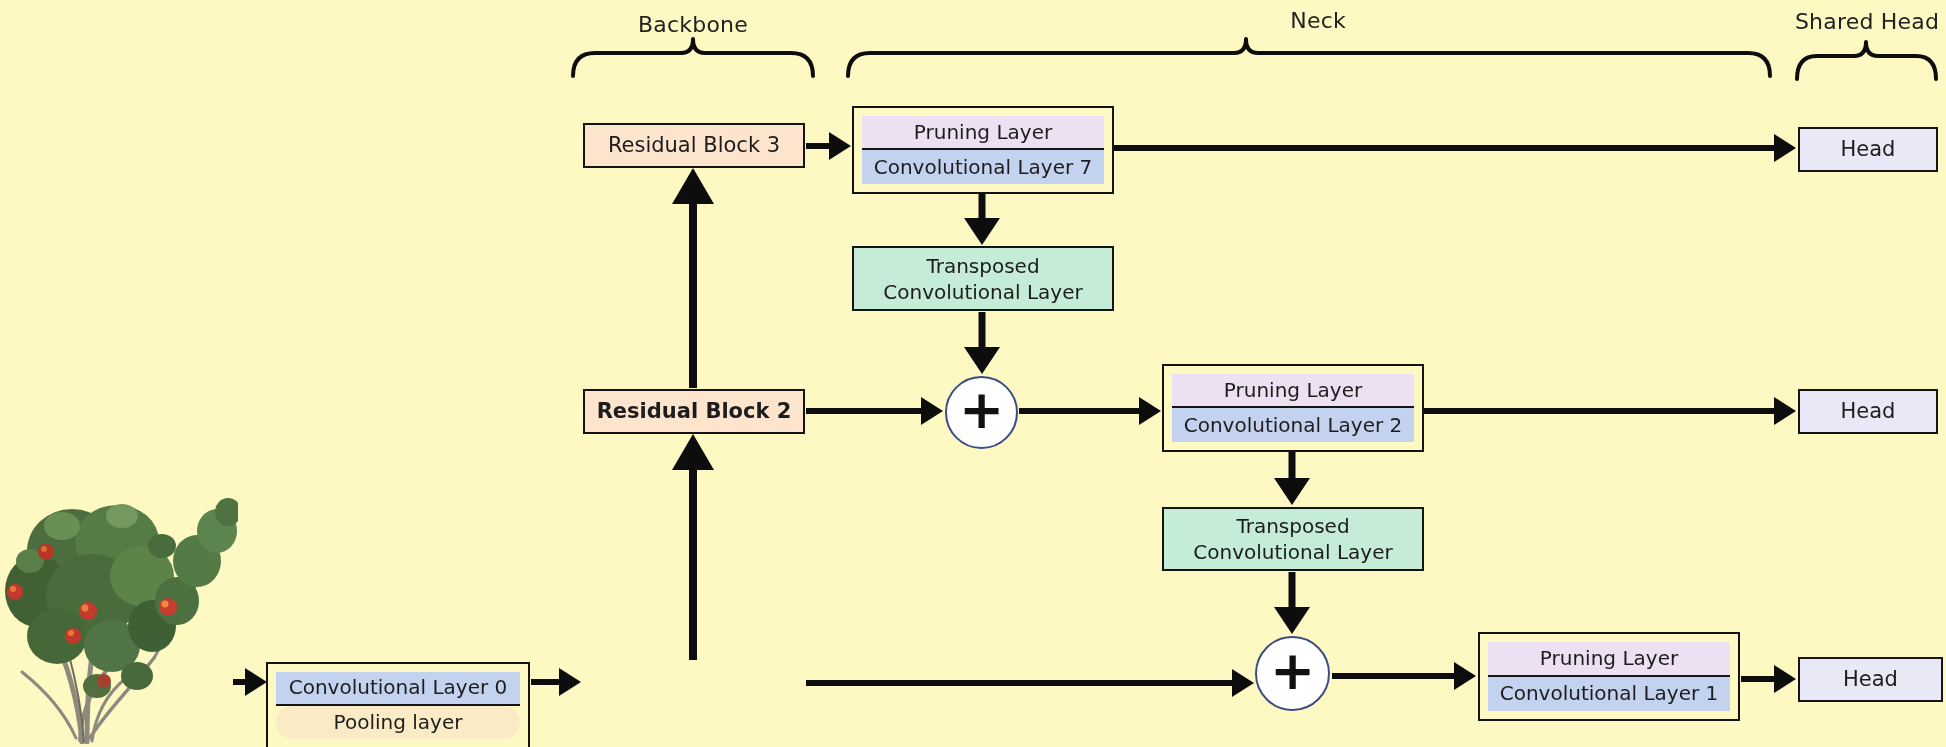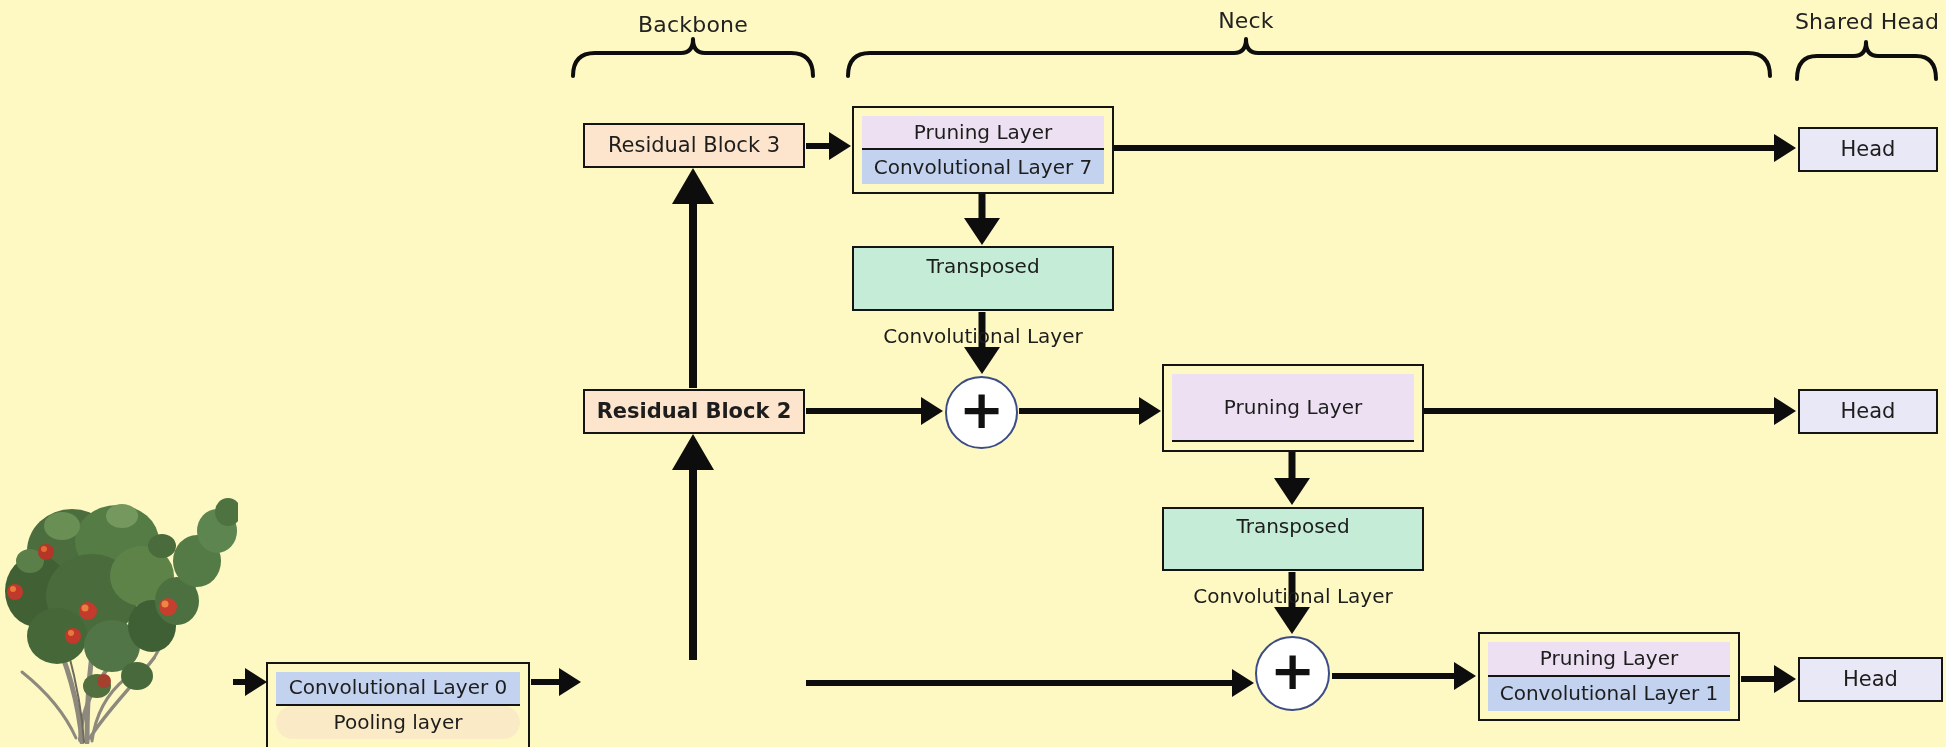--- a/index.html
+++ b/index.html
@@ -25,21 +25,21 @@
   .node{position:absolute;border:2.5px solid var(--node-border);display:flex;align-items:center;justify-content:center;text-align:center;font-size:21px;line-height:1.15;}
   .residual{background:var(--residual-fill);}
   .headbox{background:var(--head-fill);}
   .stack{padding:8px;flex-direction:column;align-items:stretch;font-size:20px;}
   .stack .half{flex:1 1 50%;display:flex;align-items:center;justify-content:center;}
   .stack .half.pruning{background:var(--pruning-fill);border-bottom:2.5px solid var(--node-border);}
   .stack .half.conv{background:var(--conv-fill);}
   .duostack .half.convzero{background:var(--conv-fill);border-bottom:2.5px solid var(--node-border);}
   .duostack .half.pooling{background:var(--pooling-fill);border-radius:17px;}
   .transposed{background:var(--transposed-fill);flex-direction:column;font-size:20px;line-height:1.3;}
-  .transposed span{display:block;margin-top:44px;}
+  .transposed span{display:block;}
   .adder{position:absolute;border:2.5px solid var(--adder-ring);border-radius:50%;background:#ffffff;display:flex;align-items:center;justify-content:center;}
   .adder .plus{font-size:54px;font-weight:700;color:#111;line-height:1;margin-top:-5px;}
   #tree-svg{position:absolute;left:2px;top:486px;}
 </style>
 </head>
 <body>
 
 <div id="canvas">
 
   <svg id="wires">
@@ -112,21 +112,21 @@
       <line class="ashaft" x1="693" y1="660" x2="693" y2="466" stroke-width="8"></line>
       <polygon class="ahead" points="693,434 672,470 714,470"></polygon>
     </g>
     <g>
       <line class="ashaft" x1="693" y1="388" x2="693" y2="200" stroke-width="8"></line>
       <polygon class="ahead" points="693,168 672,204 714,204"></polygon>
     </g>
   </svg>
 
   <div class="sec-label" style="left:573px;top:12px;width:240px;">Backbone</div>
-  <div class="sec-label" style="left:1146px;top:8px;width:200px;">Neck</div>
+  <div class="sec-label" style="left:1146px;top:8px;width:200px;text-align:right;">Neck</div>
   <div class="sec-label" style="left:1786px;top:9px;width:162px;">Shared Head</div>
 
   <svg id="tree-svg" width="236" height="258" viewBox="0 0 236 258">
     <g stroke="#8e897d" fill="none" stroke-linecap="round">
       <path d="M 80 256 C 76 210 62 170 48 140" stroke-width="5"></path>
       <path d="M 85 256 C 85 205 88 170 96 135" stroke-width="5"></path>
       <path d="M 78 254 C 80 215 98 190 118 168" stroke-width="4"></path>
       <path d="M 88 252 C 102 228 128 203 152 172" stroke-width="3.5"></path>
       <path d="M 74 252 C 62 225 40 202 20 186" stroke-width="3"></path>
       <path d="M 152 172 C 176 130 202 88 224 38" stroke-width="3"></path>
@@ -199,20 +199,23 @@
 
   <div class="node transposed" style="left:852px;top:246px;width:262px;height:65px;">
     <span>Transposed</span>
     <span>Convolutional Layer</span>
   </div>
 
   <div class="node stack" style="left:1162px;top:364px;width:262px;height:88px;">
     <div class="half pruning">
       <span>Pruning Layer</span>
     </div>
+    <div class="half conv">
+      <span>Convolutional Layer 2</span>
+    </div>
   </div>
 
   <div class="node transposed" style="left:1162px;top:507px;width:262px;height:64px;">
     <span>Transposed</span>
     <span>Convolutional Layer</span>
   </div>
 
   <div class="node stack" style="left:1478px;top:632px;width:262px;height:89px;">
     <div class="half pruning">
       <span>Pruning Layer</span>

